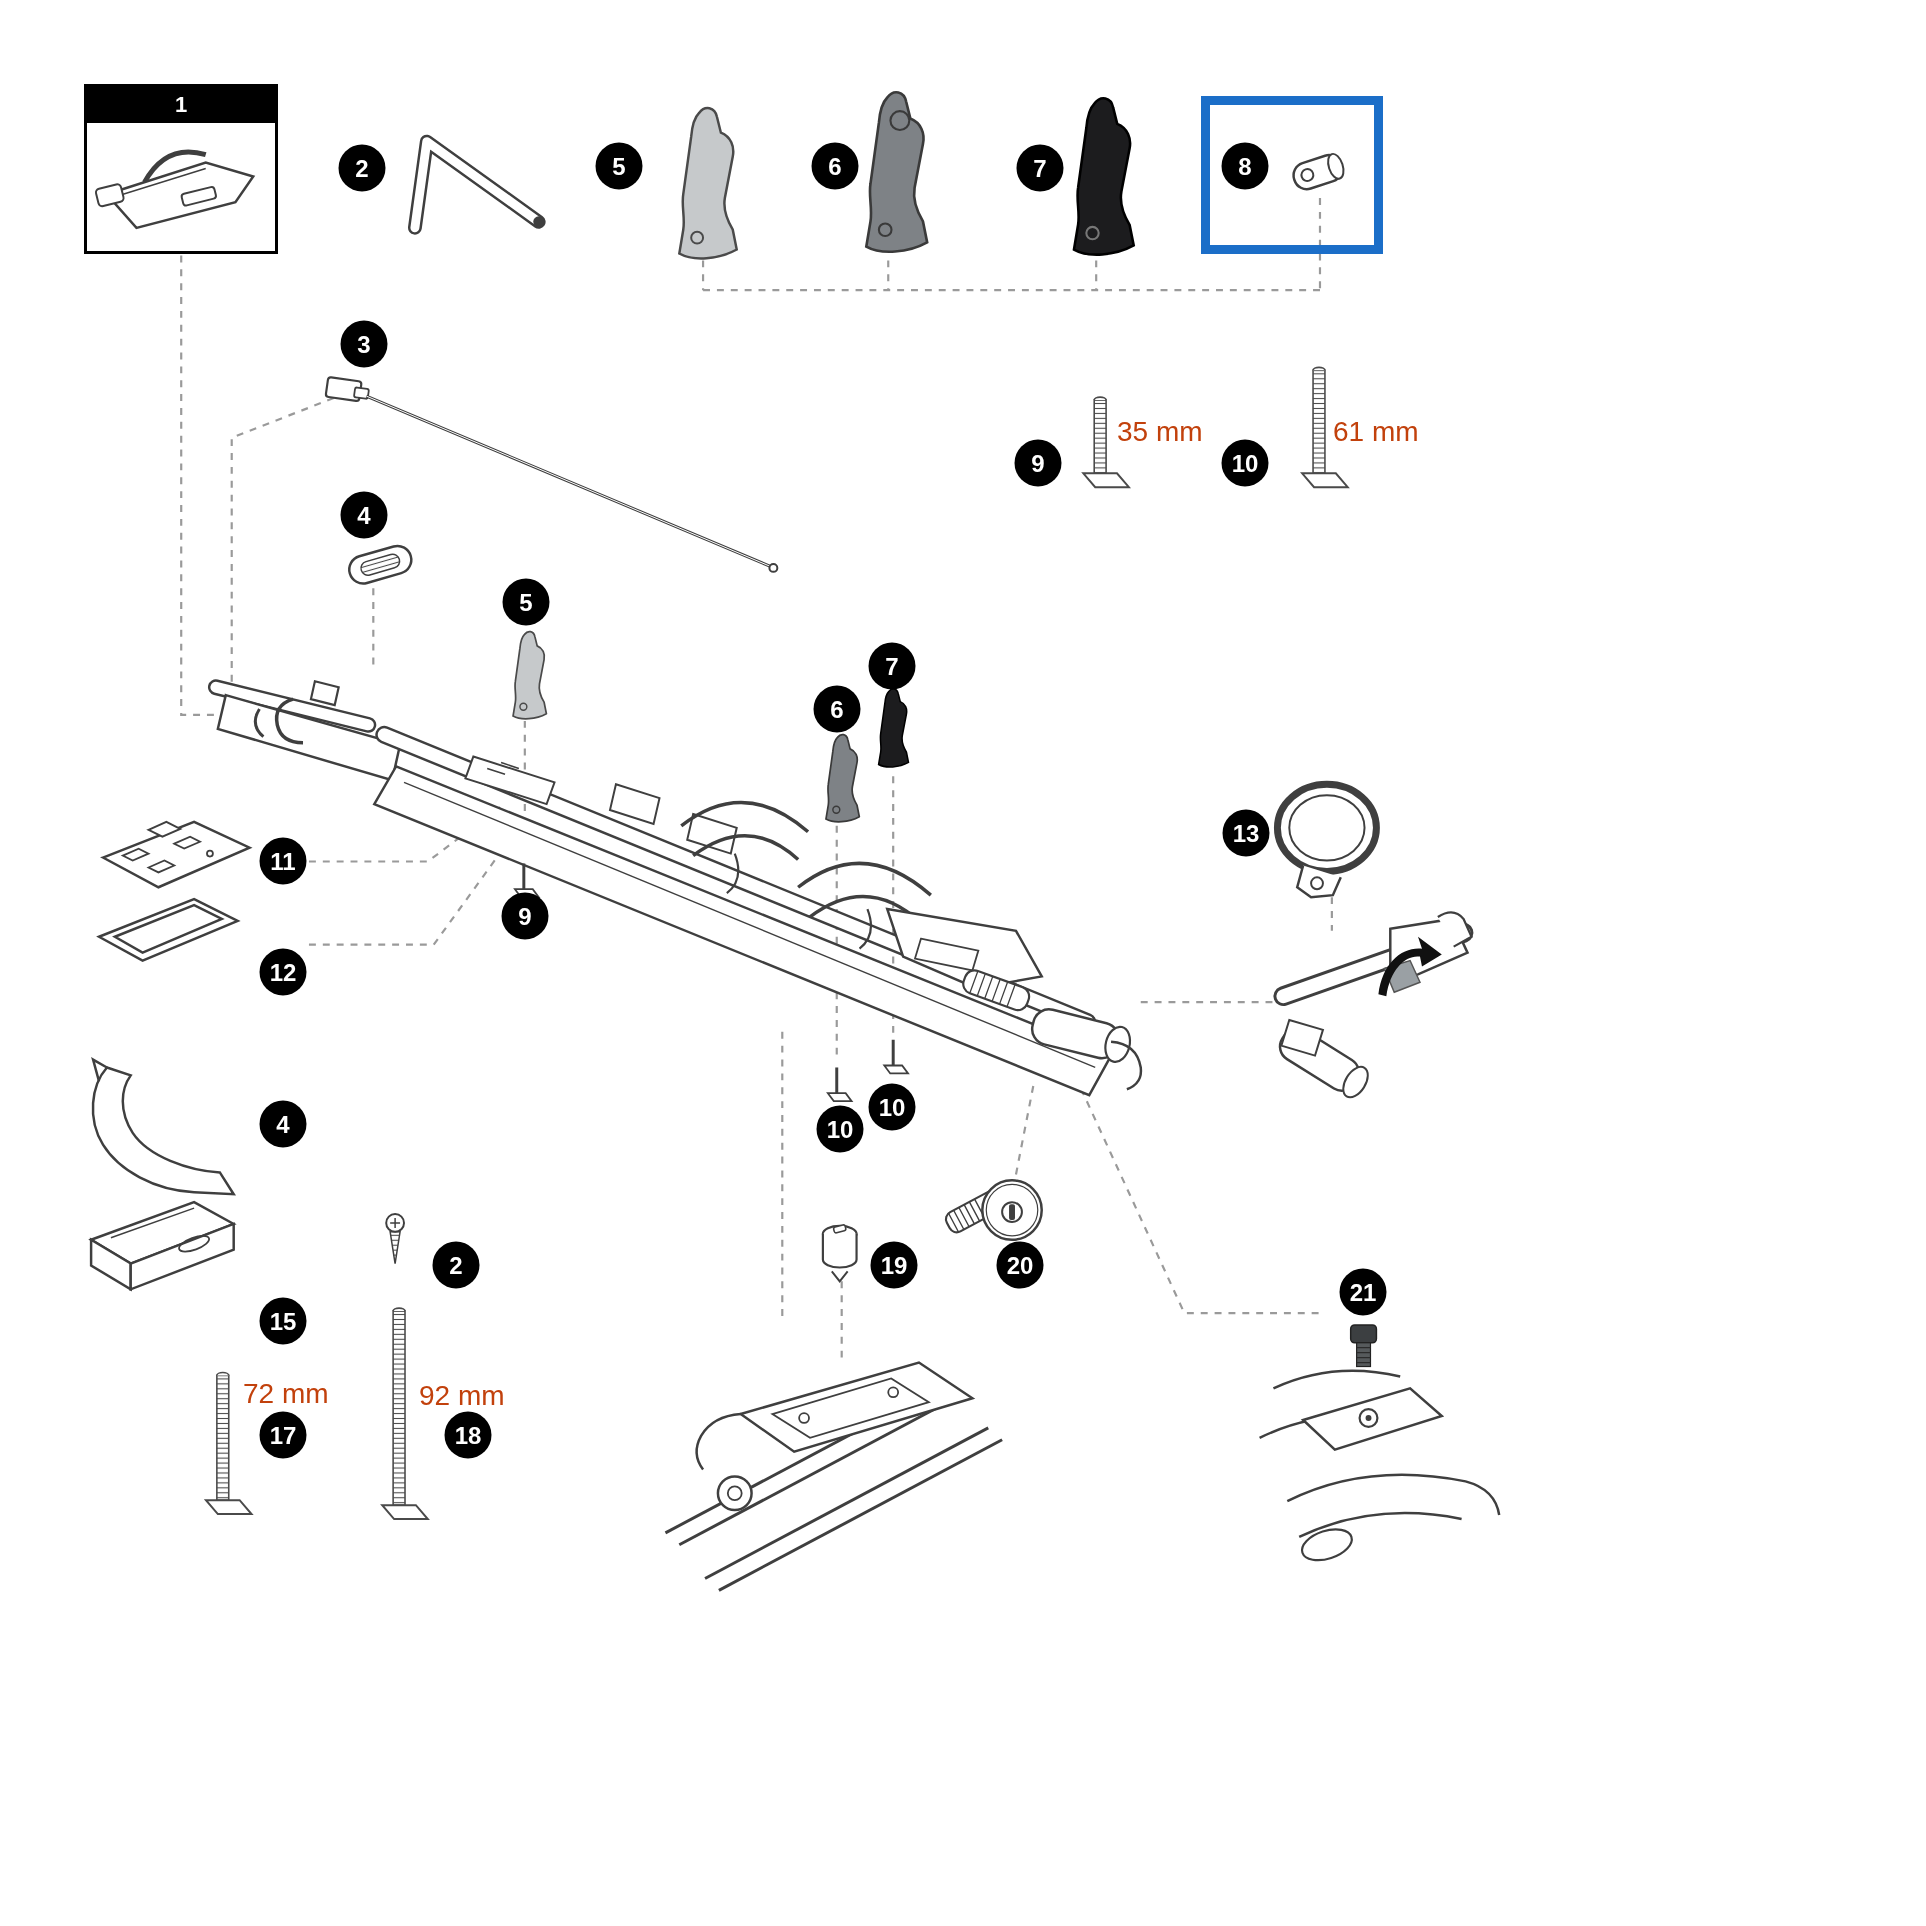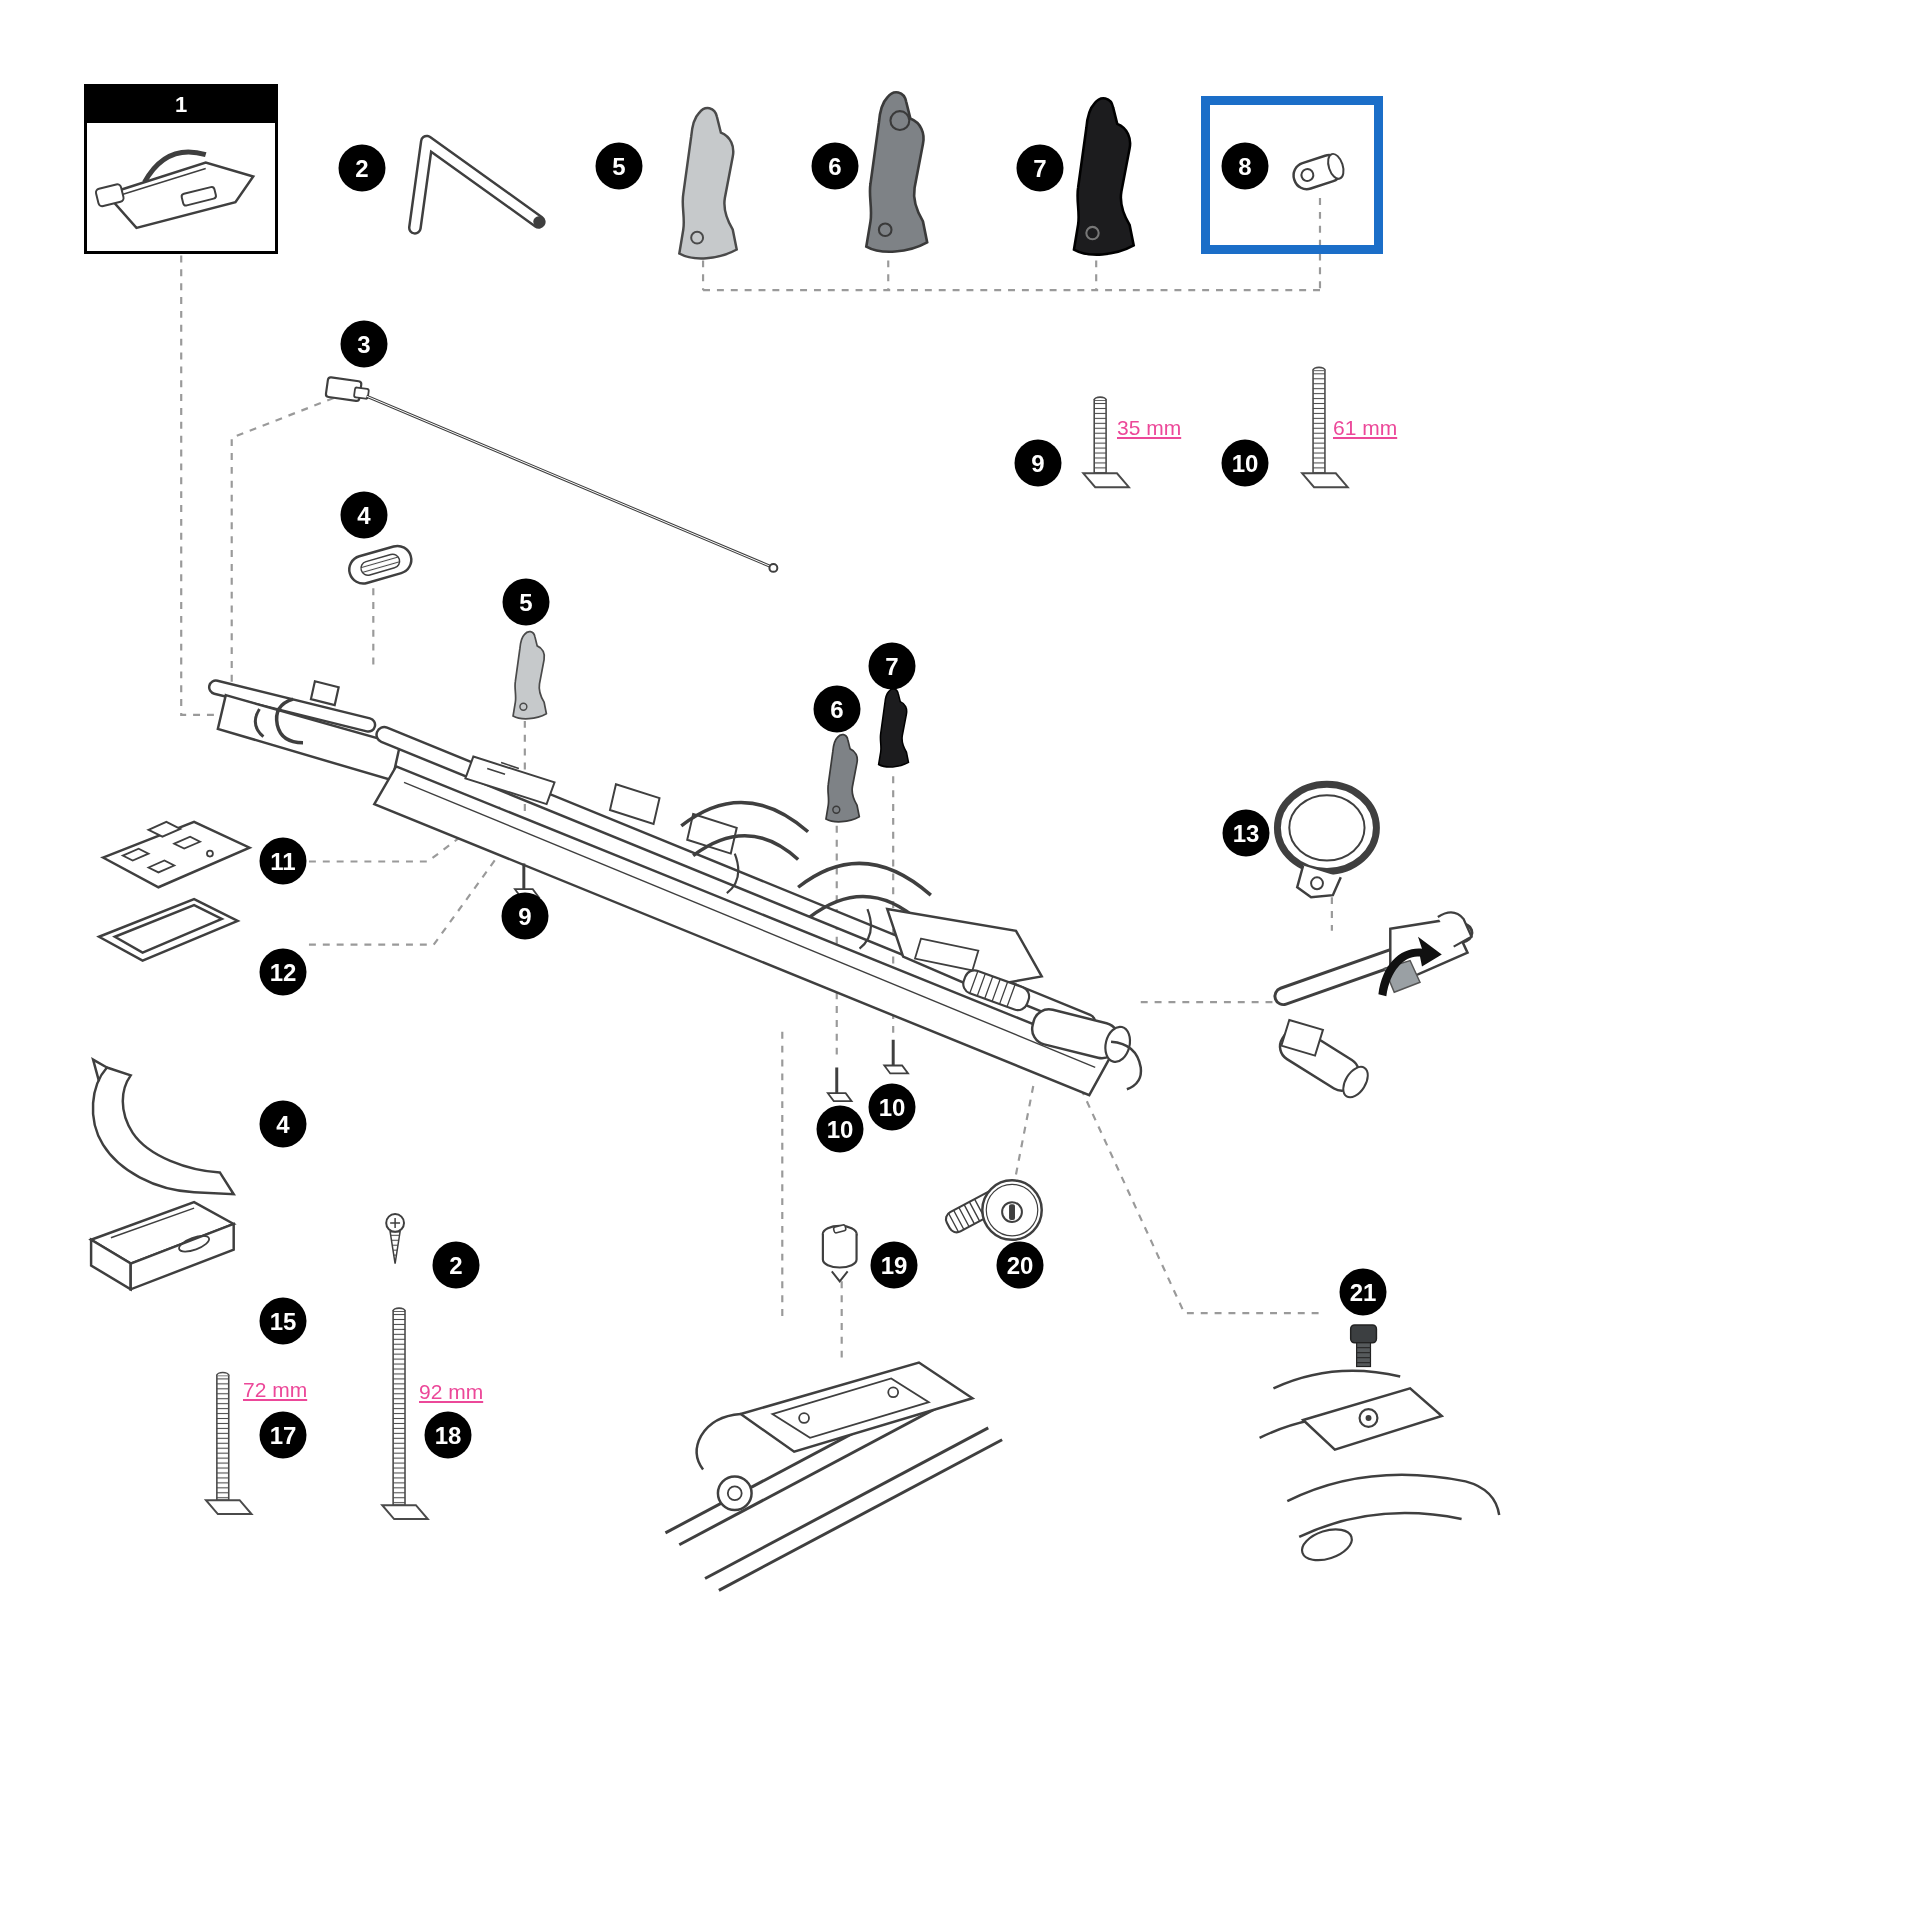--- a/index.html
+++ b/index.html
@@ -4,21 +4,21 @@
 <style>
   * { margin:0; padding:0; box-sizing:border-box; }
   html,body { width:1927px; height:1927px; background:#ffffff;
               font-family:"Liberation Sans", sans-serif; }
   .canvas { position:relative; width:1927px; height:1927px; background:#fff; overflow:hidden; }
   .art { position:absolute; left:0; top:0; z-index:1; }
   .badge { position:absolute; width:47px; height:47px; border-radius:50%;
            background:#000; color:#fff; font-weight:700; font-size:24px;
            display:flex; align-items:center; justify-content:center;
            transform:translate(-50%,-50%); z-index:5; }
-  .measure { position:absolute; font-size:21px; color:#ec4899; z-index:4; white-space:nowrap;text-decoration:underline; }
+  .measure { position:absolute; font-size:28px; color:#c2410c; z-index:4; white-space:nowrap; }
   .part1-box { position:absolute; left:84px; top:84px; width:194px; height:170px;
                border:3px solid #000; background:#fff; z-index:4;
                display:flex; flex-direction:column; }
   .part1-header { height:38px; background:#000; color:#fff; font-weight:700; font-size:22px;
                   display:flex; align-items:center; justify-content:center; }
   .part1-art { flex:1; }
   .highlight-box { position:absolute; left:1201px; top:96px; width:182px; height:158px;
                    border:9px solid #1b6ec8; z-index:3; background:transparent; }
 </style>
 </head>
@@ -309,21 +309,21 @@
   <div class="badge" style="left:283px;top:861px">11</div>
   <div class="badge" style="left:283px;top:972px">12</div>
   <div class="badge" style="left:525px;top:916px">9</div>
   <div class="badge" style="left:1246px;top:833px">13</div>
   <div class="badge" style="left:283px;top:1124px">4</div>
   <div class="badge" style="left:283px;top:1321px">15</div>
   <div class="badge" style="left:456px;top:1265px">2</div>
   <div class="badge" style="left:840px;top:1129px">10</div>
   <div class="badge" style="left:892px;top:1107px">10</div>
   <div class="badge" style="left:283px;top:1435px">17</div>
-  <div class="badge" style="left:448px;top:1435px">18</div>
+  <div class="badge" style="left:468px;top:1435px">18</div>
   <div class="badge" style="left:894px;top:1265px">19</div>
   <div class="badge" style="left:1020px;top:1265px">20</div>
   <div class="badge" style="left:1363px;top:1292px">21</div>
 
   <div class="measure" style="left:1117px;top:416px">35 mm</div>
   <div class="measure" style="left:1333px;top:416px">61 mm</div>
   <div class="measure" style="left:243px;top:1378px">72 mm</div>
   <div class="measure" style="left:419px;top:1380px">92 mm</div>
 
 </div>

